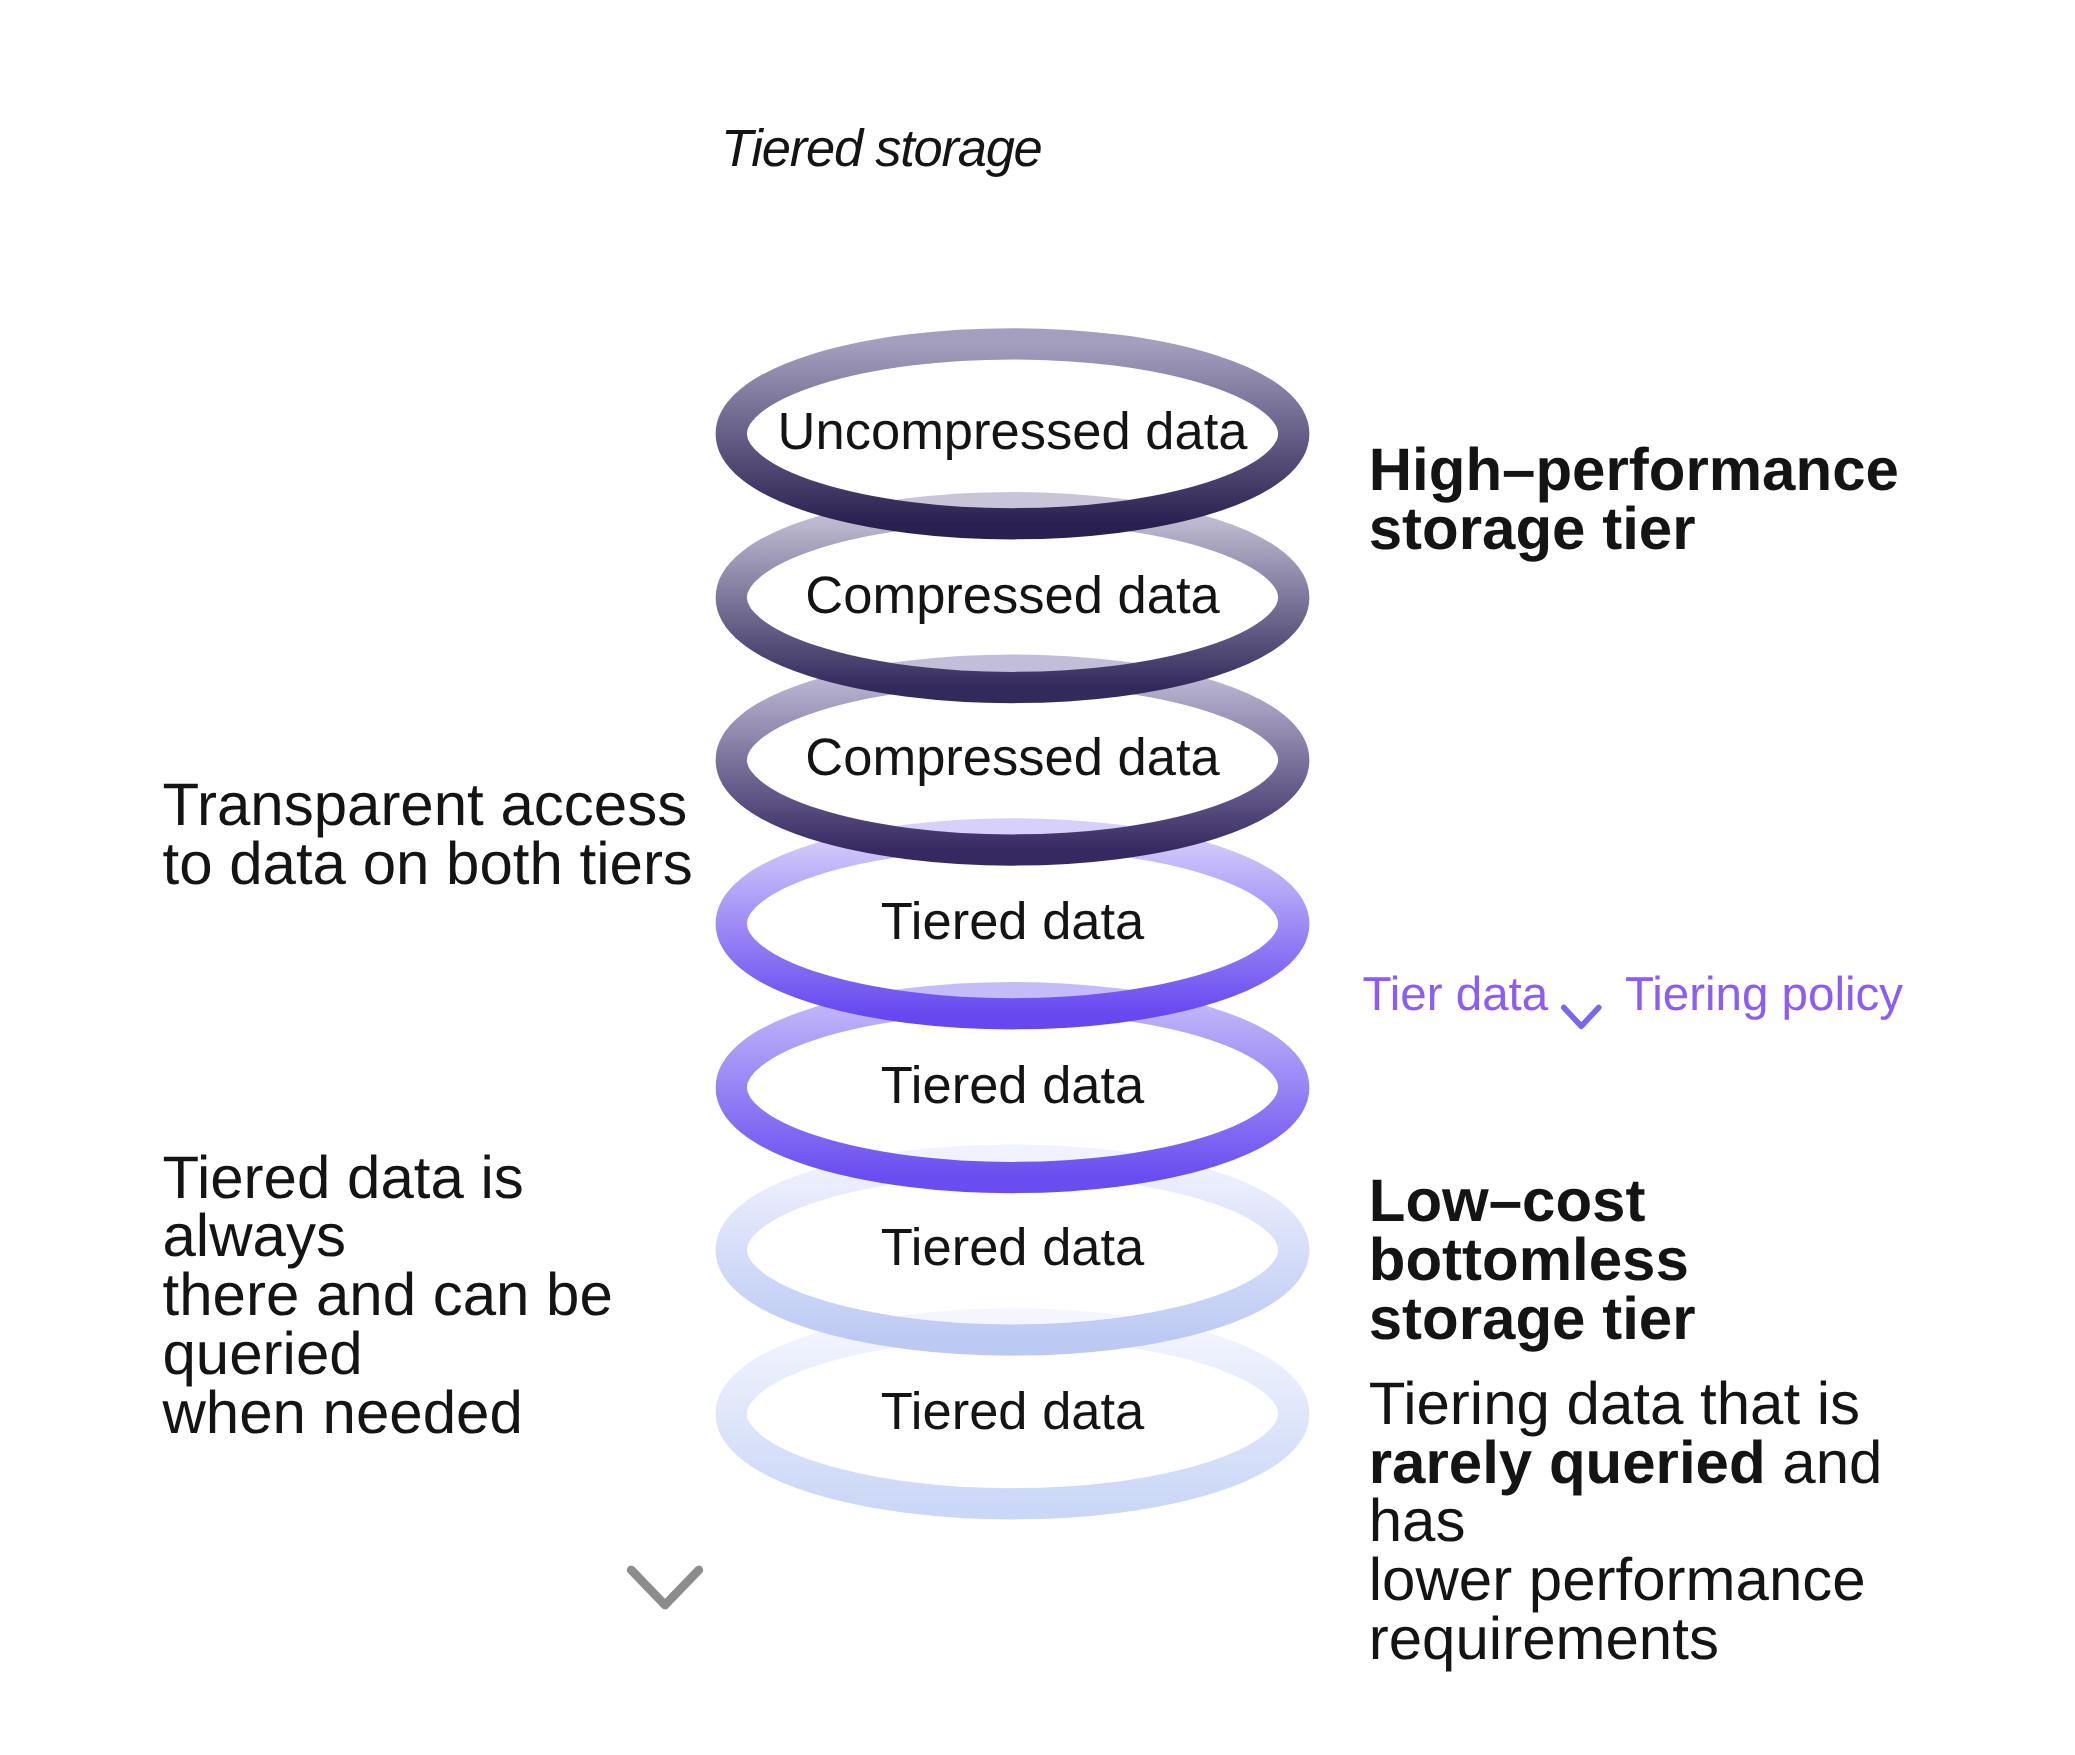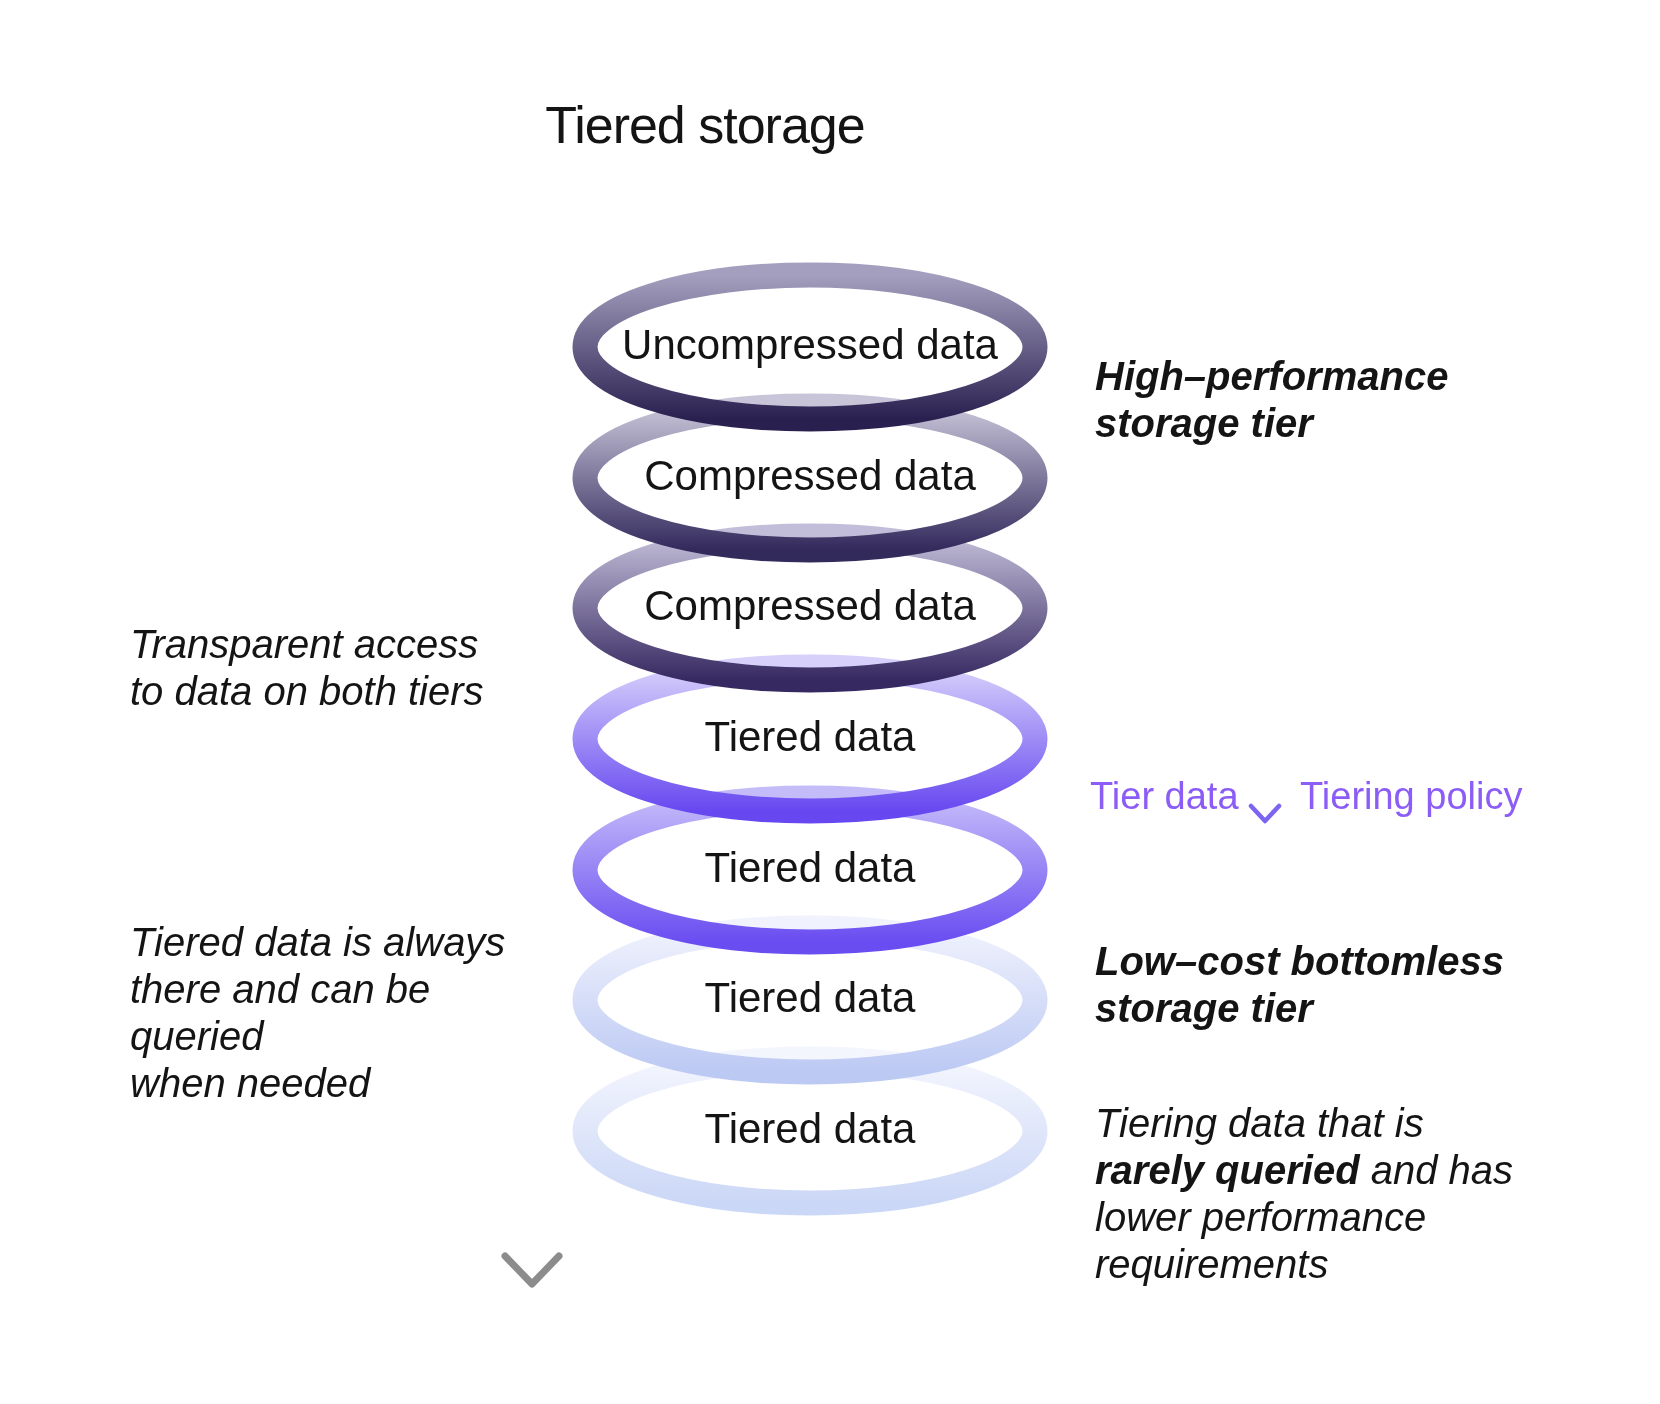--- a/index.html
+++ b/index.html
@@ -8,23 +8,23 @@
     width:1660px;height:1404px;
     background:#ffffff;
     font-family:"Liberation Sans", sans-serif;
     color:#141414;
     overflow:hidden;
   }
   .abs{position:absolute;}
   .pre{white-space:pre-line;}
   .title{
     top:95px;left:705px;transform:translateX(-50%);
-    font-size:52px;font-weight:400;letter-spacing:-1px;white-space:nowrap;
+    font-size:42px;font-weight:400;letter-spacing:-1px;white-space:nowrap;font-style:italic;
   }
-  .body-text{font-size:40px;line-height:47px;font-weight:400;font-style:italic;}
+  .body-text{font-size:48px;line-height:47px;font-weight:400;}
   .bold{font-weight:700;}
   .b{font-weight:700;}
   .left-col{left:130px;width:430px;}
   .right-col{left:1095px;width:470px;}
   .ring-label{
     left:585px;width:450px;text-align:center;
     font-size:42px;line-height:42px;font-weight:400;white-space:nowrap;
   }
   .accent{color:#8b5cf6;}
   .purple-label{font-size:38px;line-height:44px;white-space:nowrap;}

